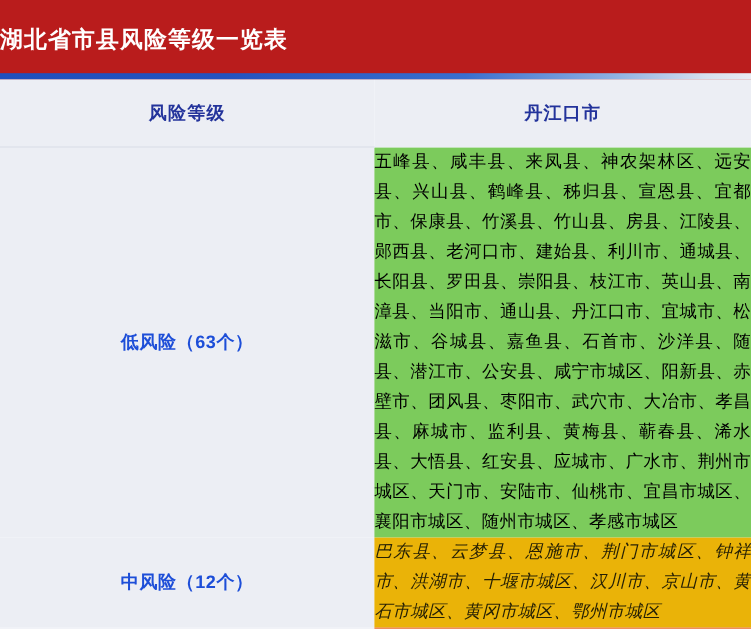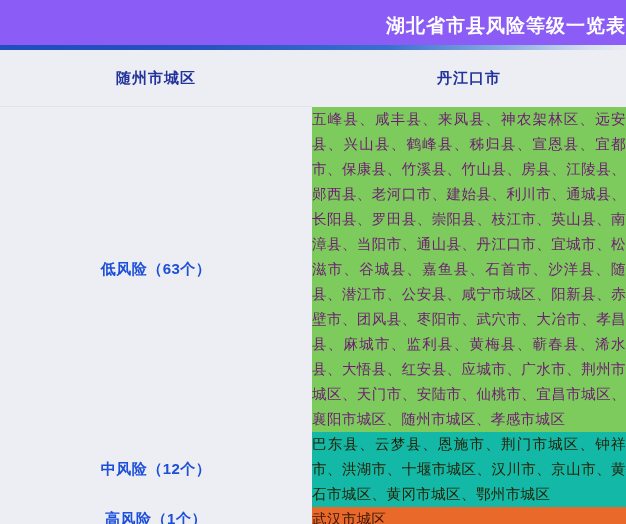--- a/index.html
+++ b/index.html
@@ -10,25 +10,25 @@
   body {
     width: 626px;
     height: 524px;
     overflow: hidden;
     font-family: "Liberation Sans", "DejaVu Sans", sans-serif;
   }
 
   
   #title-bar {
     position: relative;
-    height: 50px;
-    background: #8b5cf6;
+    height: 66px;
+    background: #b91c1c;
     display: flex;
     align-items: center;
-    justify-content: flex-end;
+    justify-content: flex-start;
   }
   #title-bar-underline {
     position: absolute;
     left: 0;
     bottom: 0;
     width: 100%;
     height: 5px;
     background: linear-gradient(to right,
        #1f4fbd 0%,
        #2452bf 30%,
@@ -106,21 +106,21 @@
     text-align: justify;
     text-align-last: left;
     word-break: break-all;
   }
 
   
   tr.risk-low    td.names-cell { background: #7ccb5c; }
   tr.risk-medium td.names-cell { background: #e8c033; }
   tr.risk-high   td.names-cell { background: #e8692a; }
 
-  tr.risk-low    td.names-cell .names-text { color: #701a75; }
+  tr.risk-low    td.names-cell .names-text { color: #000000; }
   tr.risk-medium td.names-cell .names-text { color: #241f05; }
   tr.risk-high   td.names-cell .names-text { color: #38170a; }
 
   tr.risk-high td.names-cell { padding-top: 9px; padding-bottom: 9px; }
   tr.risk-high td.level-cell { border-bottom: none; }
 </style>
 </head>
 <body>
 
 <div id="title-bar">
@@ -129,41 +129,41 @@
 </div>
 
 <table id="risk-table">
   <colgroup>
     <col class="col-level">
     <col class="col-names">
   </colgroup>
   <thead>
     <tr class="head-row">
       <th class="head-left">
-        <div class="head-cell-inner">随州市城区</div>
+        <div class="head-cell-inner">风险等级</div>
       </th>
       <th class="head-right">
         <div class="head-cell-inner">丹江口市</div>
       </th>
     </tr>
   </thead>
   <tbody>
     <tr class="risk-low">
       <td class="level-cell">
         <span class="level-label">低风险（63个）</span>
       </td>
       <td class="names-cell" style="background: rgb(124, 203, 92);">
         <div class="names-text">五峰县、咸丰县、来凤县、神农架林区、远安县、兴山县、鹤峰县、秭归县、宣恩县、宜都市、保康县、竹溪县、竹山县、房县、江陵县、郧西县、老河口市、建始县、利川市、通城县、长阳县、罗田县、崇阳县、枝江市、英山县、南漳县、当阳市、通山县、丹江口市、宜城市、松滋市、谷城县、嘉鱼县、石首市、沙洋县、随县、潜江市、公安县、咸宁市城区、阳新县、赤壁市、团风县、枣阳市、武穴市、大冶市、孝昌县、麻城市、监利县、黄梅县、蕲春县、浠水县、大悟县、红安县、应城市、广水市、荆州市城区、天门市、安陆市、仙桃市、宜昌市城区、襄阳市城区、随州市城区、孝感市城区</div>
       </td>
     </tr>
     <tr class="risk-medium">
       <td class="level-cell">
         <span class="level-label">中风险（12个）</span>
       </td>
-      <td class="names-cell" style="background: #14b8a6;">
+      <td class="names-cell" style="background: #eab308; font-style: italic;">
         <div class="names-text">巴东县、云梦县、恩施市、荆门市城区、钟祥市、洪湖市、十堰市城区、汉川市、京山市、黄石市城区、黄冈市城区、鄂州市城区</div>
       </td>
     </tr>
     <tr class="risk-high">
       <td class="level-cell">
         <span class="level-label">高风险（1个）</span>
       </td>
       <td class="names-cell" style="background: rgb(232, 105, 42);">
         <div class="names-text">武汉市城区</div>
       </td>

